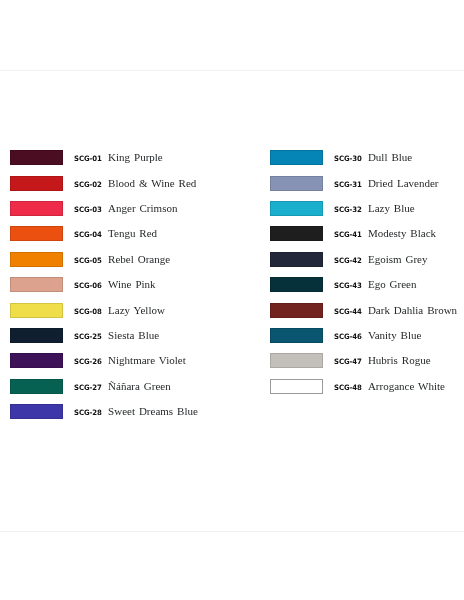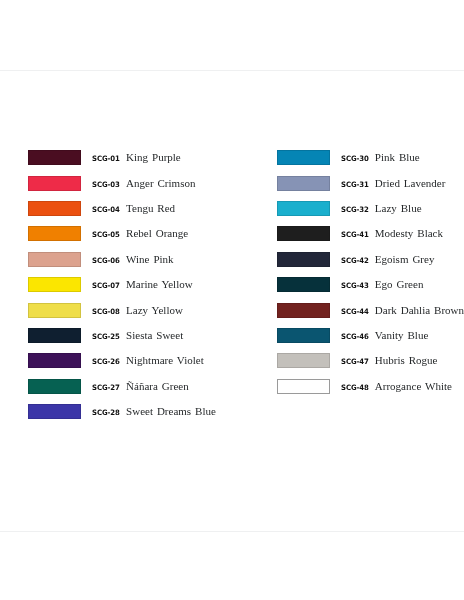--- a/index.html
+++ b/index.html
@@ -36,21 +36,21 @@
     width: 464px;
     display: flex;
     flex-direction: row;
   }
   .swatch-column {
     display: flex;
     flex-direction: column;
   }
   .swatch-column.left {
     width: 262px;
-    padding-left: 28px;
+    padding-left: 10px;
   }
   .swatch-column.right {
     width: 202px;
     padding-left: 8px;
   }
   .swatch-row {
     display: flex;
     flex-direction: row;
     align-items: center;
     height: 25.4px;
@@ -100,20 +100,27 @@
   <div class="swatch-grid">
     <div class="swatch-column left">
         <div class="swatch-row">
           <div class="swatch-chip" style="background: rgb(74, 13, 33);"></div>
           <div class="swatch-text">
             <span class="swatch-code">SCG-01</span>
             <span class="swatch-name">King Purple</span>
           </div>
         </div>
         <div class="swatch-row">
+          <div class="swatch-chip" style="background: rgb(197, 24, 27);"></div>
+          <div class="swatch-text">
+            <span class="swatch-code">SCG-02</span>
+            <span class="swatch-name">Blood &amp; Wine Red</span>
+          </div>
+        </div>
+        <div class="swatch-row">
           <div class="swatch-chip" style="background: rgb(238, 43, 72);"></div>
           <div class="swatch-text">
             <span class="swatch-code">SCG-03</span>
             <span class="swatch-name">Anger Crimson</span>
           </div>
         </div>
         <div class="swatch-row">
           <div class="swatch-chip" style="background: rgb(235, 80, 16);"></div>
           <div class="swatch-text">
             <span class="swatch-code">SCG-04</span>
@@ -128,38 +135,31 @@
           </div>
         </div>
         <div class="swatch-row">
           <div class="swatch-chip" style="background: rgb(220, 162, 142);"></div>
           <div class="swatch-text">
             <span class="swatch-code">SCG-06</span>
             <span class="swatch-name">Wine Pink</span>
           </div>
         </div>
         <div class="swatch-row">
-          <div class="swatch-chip" style="background: rgb(251, 230, 0);"></div>
-          <div class="swatch-text">
-            <span class="swatch-code">SCG-07</span>
-            <span class="swatch-name">Marine Yellow</span>
-          </div>
-        </div>
-        <div class="swatch-row">
           <div class="swatch-chip" style="background: rgb(239, 222, 73);"></div>
           <div class="swatch-text">
             <span class="swatch-code">SCG-08</span>
             <span class="swatch-name">Lazy Yellow</span>
           </div>
         </div>
         <div class="swatch-row">
           <div class="swatch-chip" style="background: rgb(15, 31, 48);"></div>
           <div class="swatch-text">
             <span class="swatch-code">SCG-25</span>
-            <span class="swatch-name">Siesta Sweet</span>
+            <span class="swatch-name">Siesta Blue</span>
           </div>
         </div>
         <div class="swatch-row">
           <div class="swatch-chip" style="background: rgb(61, 18, 89);"></div>
           <div class="swatch-text">
             <span class="swatch-code">SCG-26</span>
             <span class="swatch-name">Nightmare Violet</span>
           </div>
         </div>
         <div class="swatch-row">
@@ -175,21 +175,21 @@
             <span class="swatch-code">SCG-28</span>
             <span class="swatch-name">Sweet Dreams Blue</span>
           </div>
         </div>
       </div>
     <div class="swatch-column right">
         <div class="swatch-row">
           <div class="swatch-chip" style="background: rgb(5, 133, 181);"></div>
           <div class="swatch-text">
             <span class="swatch-code">SCG-30</span>
-            <span class="swatch-name">Pink Blue</span>
+            <span class="swatch-name">Dull Blue</span>
           </div>
         </div>
         <div class="swatch-row">
           <div class="swatch-chip" style="background: rgb(134, 147, 181);"></div>
           <div class="swatch-text">
             <span class="swatch-code">SCG-31</span>
             <span class="swatch-name">Dried Lavender</span>
           </div>
         </div>
         <div class="swatch-row">

